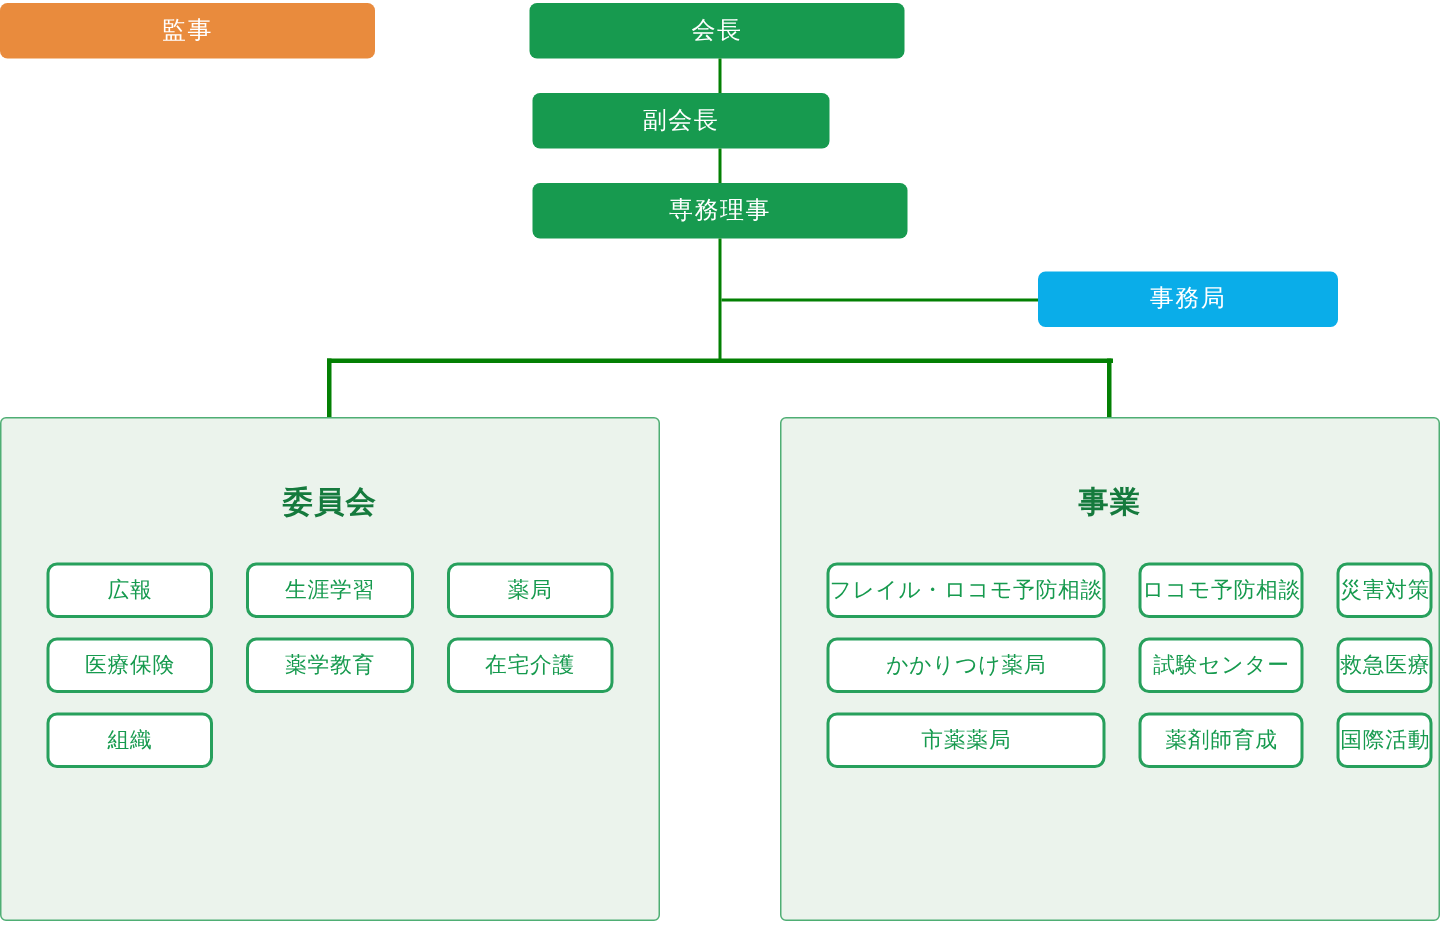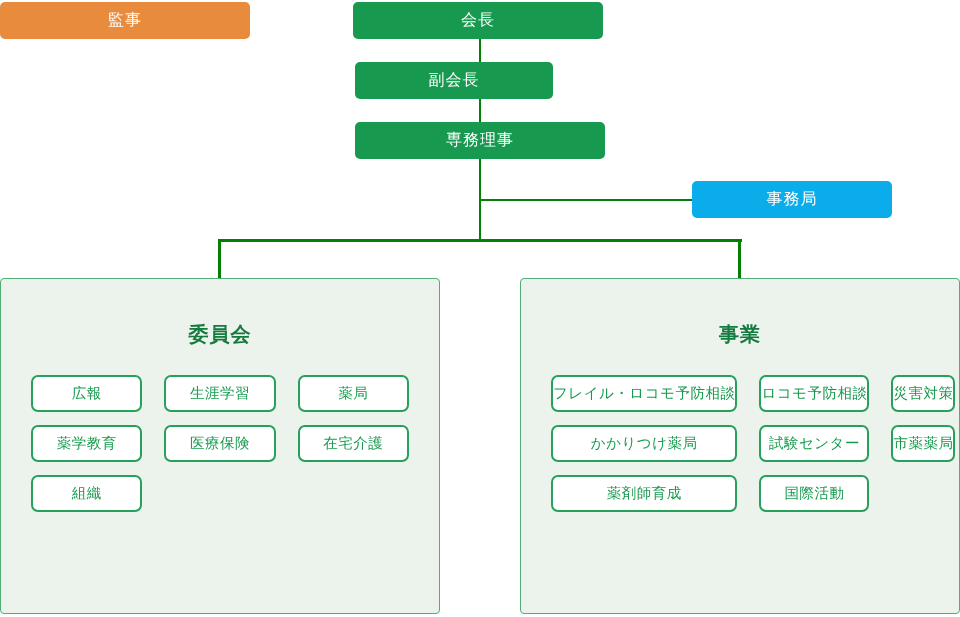--- a/index.html
+++ b/index.html
@@ -68,34 +68,35 @@
   <div class="line l-split"></div>
   <div class="line l-drop-left"></div>
   <div class="line l-drop-right"></div>
 
   <div class="panel panel-left">
     <div class="panel-title">委員会</div>
     <div class="items">
         <div class="item">広報</div>
         <div class="item">生涯学習</div>
         <div class="item">薬局</div>
+        <div class="item">医療保険</div>
         <div class="item">薬学教育</div>
-        <div class="item">医療保険</div>
         <div class="item">在宅介護</div>
         <div class="item">組織</div>
       </div>
   </div>
 
   <div class="panel panel-right">
     <div class="panel-title">事業</div>
     <div class="items">
         <div class="item">フレイル・ロコモ予防相談</div>
         <div class="item">ロコモ予防相談</div>
         <div class="item">災害対策</div>
         <div class="item">かかりつけ薬局</div>
         <div class="item">試験センター</div>
+        <div class="item">救急医療</div>
         <div class="item">市薬薬局</div>
         <div class="item">薬剤師育成</div>
         <div class="item">国際活動</div>
       </div>
   </div>
 
 </div>
 
 </body></html>

